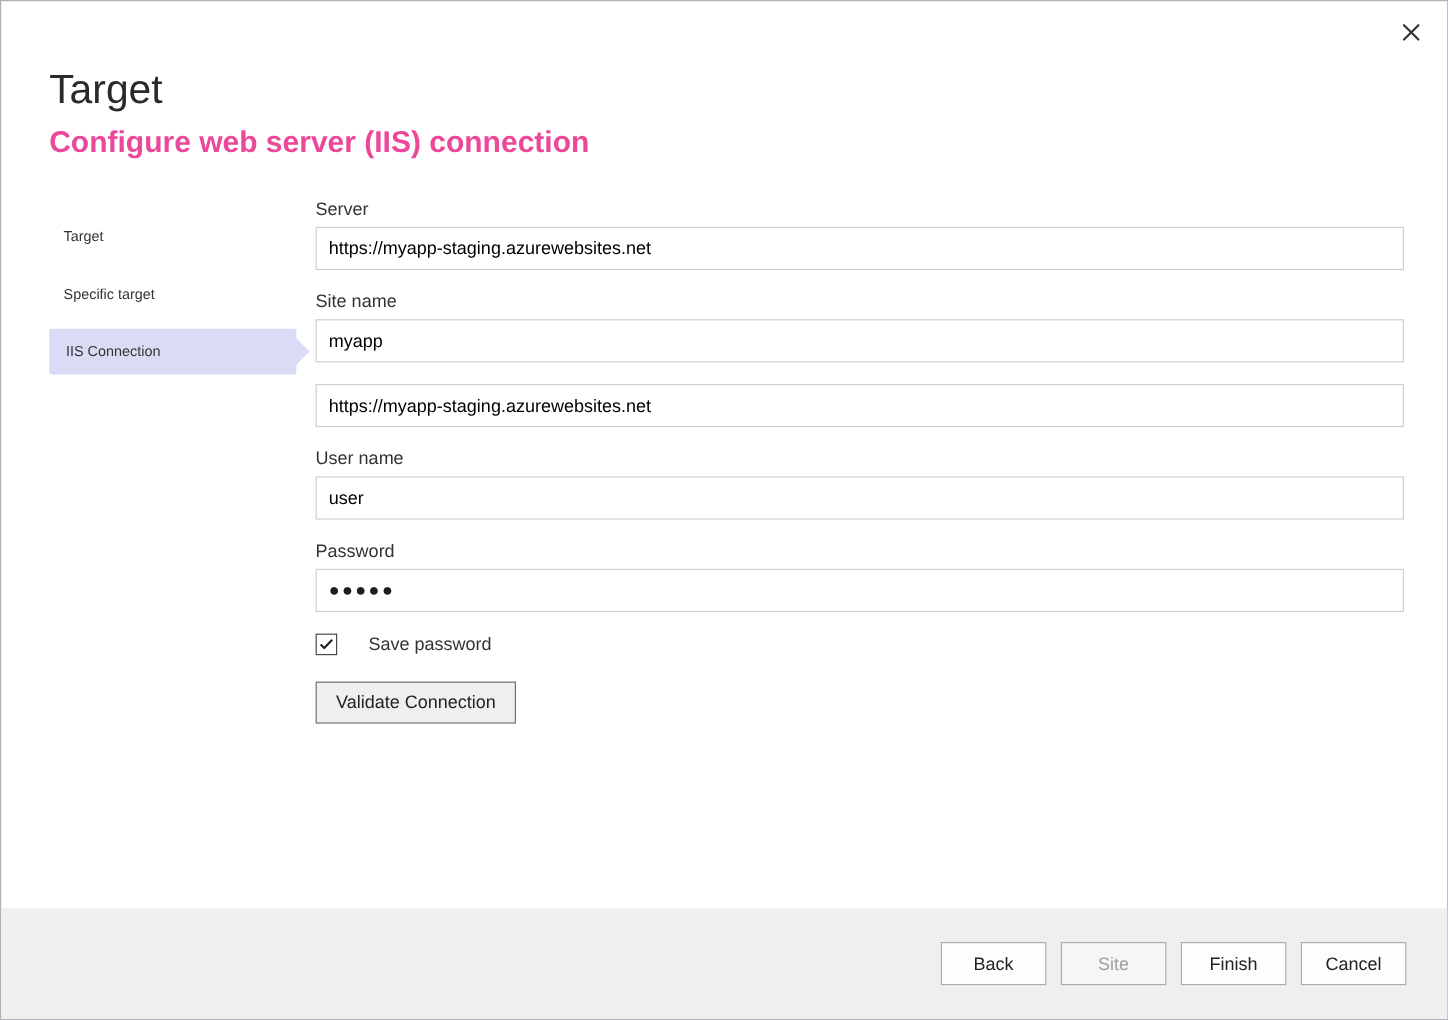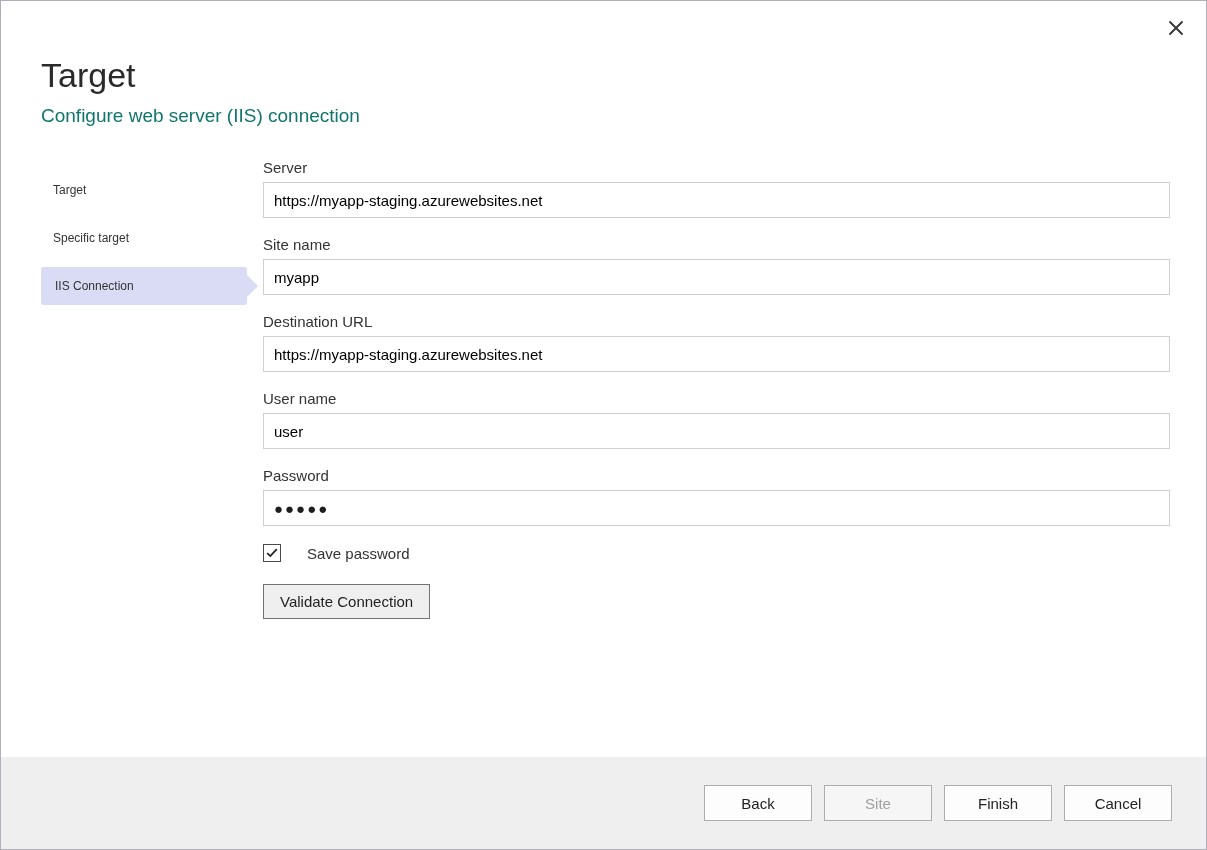--- a/index.html
+++ b/index.html
@@ -36,23 +36,23 @@
     .header {
       padding: 55px 40px 0 40px;
     }
     .title {
       font-size: 34px;
       font-weight: 300;
       color: #2a2a2a;
       margin-bottom: 10px;
     }
     .subtitle {
-      font-size: 19px;
-      font-weight: 400;
-      color: #0f766e;
+      font-size: 25px;
+      font-weight: 700;
+      color: #ec4899;
     }
     .content {
       display: flex;
       flex: 1;
       padding-top: 32px;
       overflow: hidden;
     }
     .sidebar {
       width: 246px;
       flex-shrink: 0;
@@ -158,21 +158,21 @@
     .footer {
       height: 92px;
       background: #efefef;
       display: flex;
       justify-content: flex-end;
       align-items: center;
       padding-right: 34px;
       gap: 12px;
     }
     .footer-btn {
-      width: 108px;
+      width: 88px;
       height: 36px;
       border: 1px solid #adadad;
       background: #fdfdfd;
       font-size: 15px;
       font-family: inherit;
       cursor: pointer;
       color: #222;
     }
     .footer-btn:disabled {
       color: #a0a0a0;
@@ -216,21 +216,20 @@
         <label class="field-label">Server</label>
         <input type="text" class="text-input" value="https://myapp-staging.azurewebsites.net" style="">
       </div>
 
       <div class="form-group">
         <label class="field-label">Site name</label>
         <input type="text" class="text-input" value="myapp" style="">
       </div>
 
       <div class="form-group">
-        <label class="field-label">Destination URL</label>
         <input type="text" class="text-input" value="https://myapp-staging.azurewebsites.net" style="">
       </div>
 
       <div class="form-group">
         <label class="field-label">User name</label>
         <input type="text" class="text-input" value="user" style="">
       </div>
 
       <div class="form-group">
         <label class="field-label">Password</label>

